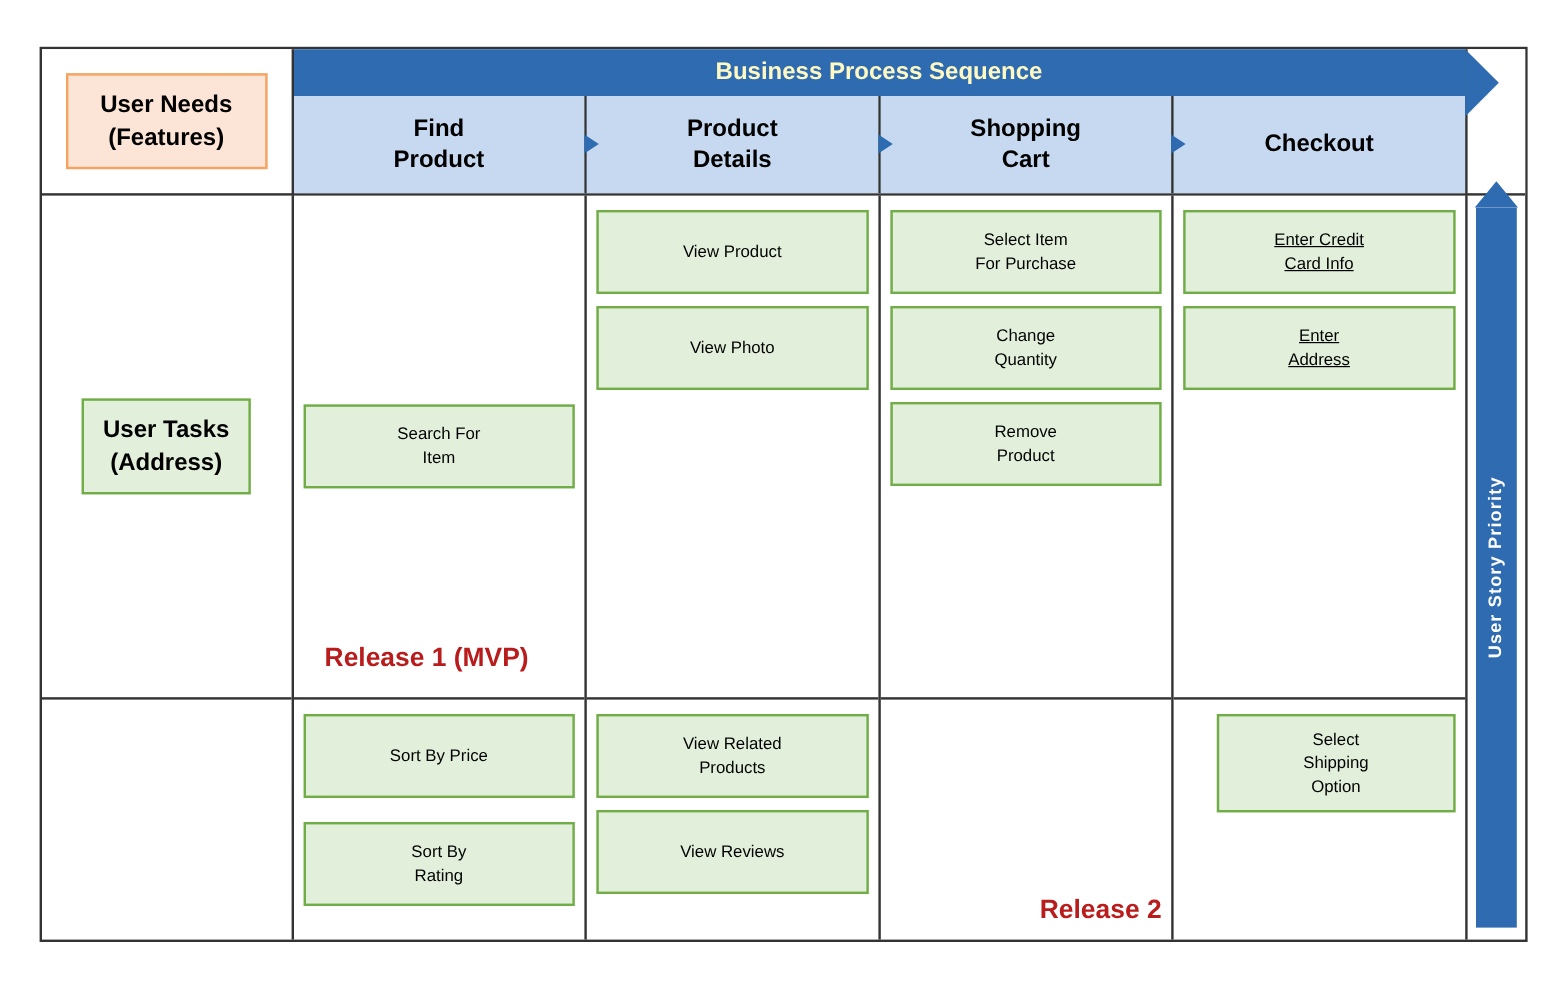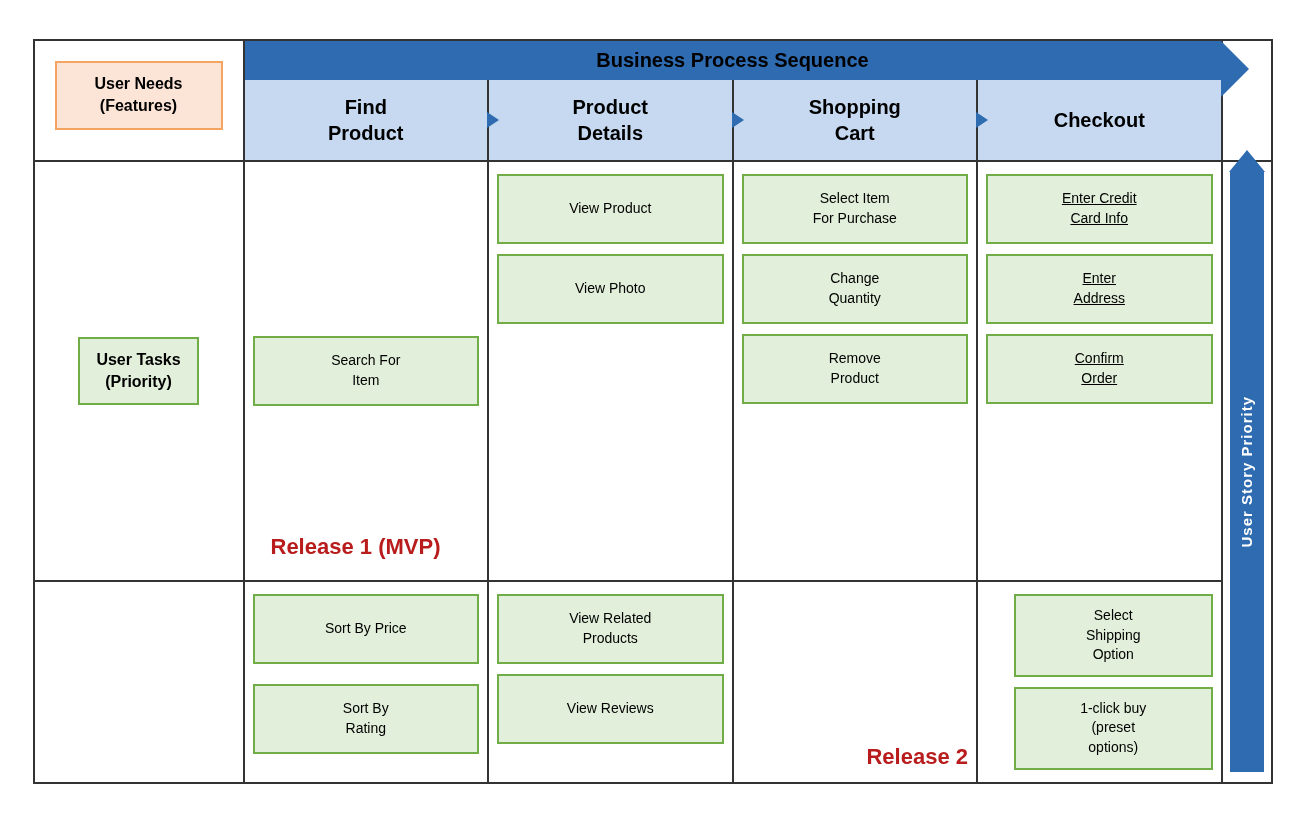--- a/index.html
+++ b/index.html
@@ -30,21 +30,21 @@
       border-bottom: 2px solid #333;
     }
     .header-area {
       flex: 1;
       display: flex;
       flex-direction: column;
       border-bottom: 2px solid #333;
     }
     .blue-arrow-banner {
       background: #2E6BB0;
-      color: #000000;
+      color: #fef9c3;
       font-size: 20px;
       font-weight: bold;
       text-align: center;
       padding: 8px 8px;
       position: relative;
       display: flex;
       align-items: center;
       justify-content: center;
       margin-right: 0;
     }
@@ -98,21 +98,21 @@
       text-align: center;
       border-bottom: 2px solid #333;
     }
     .label-cell:last-child {
       border-bottom: none;
     }
     .label-box {
       background: #FCE4D6;
       border: 2px solid #F4A460;
       padding: 10px 16px;
-      font-size: 16px;
+      font-size: 20px;
       font-weight: bold;
       text-align: center;
       line-height: 1.4;
       margin: 20px;
     }
     .label-box.green {
       background: #E2EFDA;
       border: 2px solid #70AD47;
     }
     
@@ -222,21 +222,21 @@
     </div>
     <div style="width:50px; min-width:50px; border-left:2px solid #333; border-bottom:2px solid #333;"></div>
   </div>
 
   <div class="content-area">
 
     <div class="left-labels">
       <div class="label-cell mvp-section" style="min-height:420px;">
         <div class="label-box green">
           <span>User Tasks</span><br>
-          <span>(Priority)</span>
+          <span>(Address)</span>
         </div>
       </div>
       <div class="label-cell r2-section" style="min-height:200px;">
       </div>
     </div>
 
     <div class="grid-columns">
 
       <div class="grid-col">
         <div class="grid-section mvp-section" style="min-height:420px;justify-content:center;">
@@ -268,25 +268,23 @@
         </div>
         <div class="grid-section r2-section" style="min-height:200px;">
           <div class="release-label" style="position:static; padding:0; font-size:22px; font-weight:bold; margin-top: auto; align-self:flex-end;">Release 2</div>
         </div>
       </div>
 
       <div class="grid-col">
         <div class="grid-section mvp-section" style="min-height:420px;text-decoration:underline;">
           <div class="story-card">Enter Credit<br>Card Info</div>
           <div class="story-card">Enter<br>Address</div>
-          <div class="story-card">Confirm<br>Order</div>
         </div>
         <div class="grid-section r2-section" style="min-height:200px;padding-left:36px;">
           <div class="story-card">Select<br>Shipping<br>Option</div>
-          <div class="story-card">1-click buy<br>(preset<br>options)</div>
         </div>
       </div>
     </div>
 
     <div style="width:50px; min-width:50px; position:relative; border-left:2px solid #333;">
       <div style="position:absolute; top:10px; bottom:10px; left:7px; right:7px; background:#2E6BB0; display:flex; align-items:center; justify-content:center;">
 
         <div style="position:absolute; top:-22px; left:0; right:0; display:flex; justify-content:center;">
           <div style="width:0;height:0;border-left:18px solid transparent;border-right:18px solid transparent;border-bottom:22px solid #2E6BB0;"></div>
         </div>

